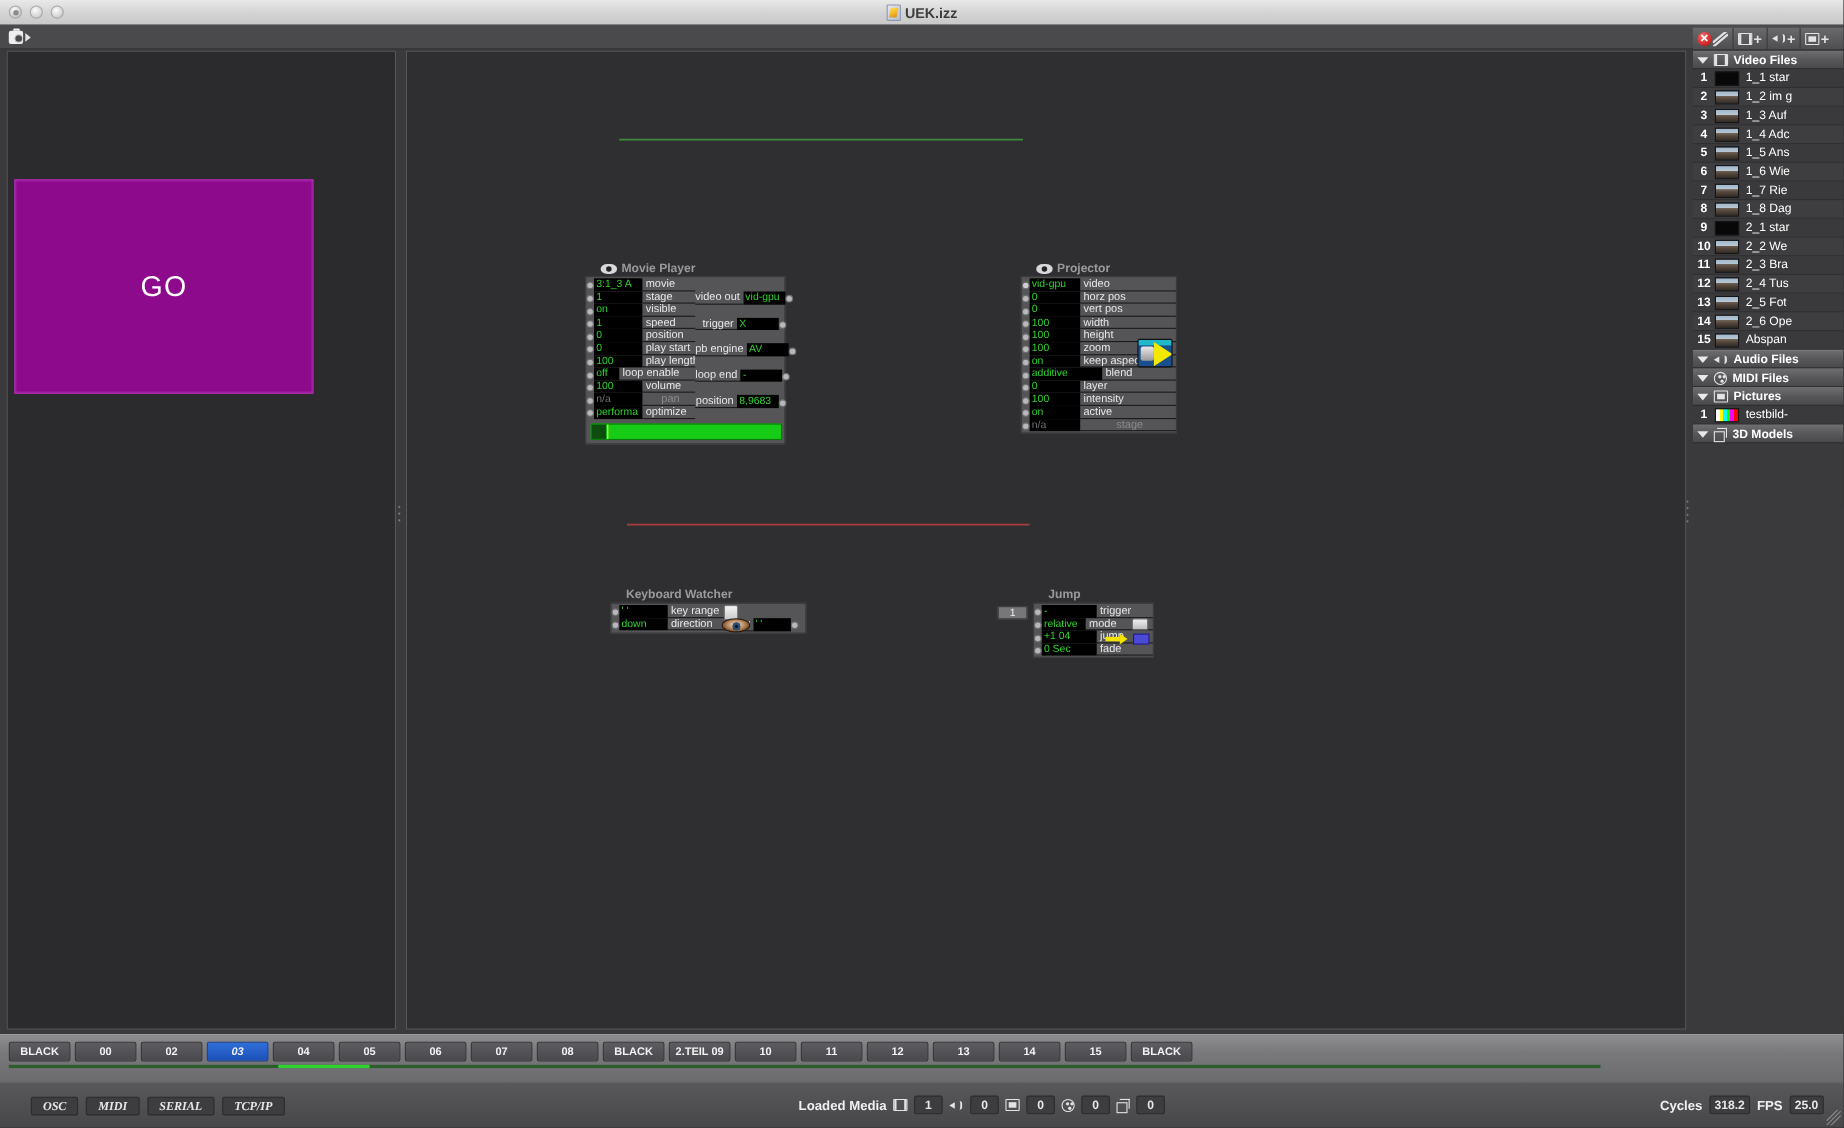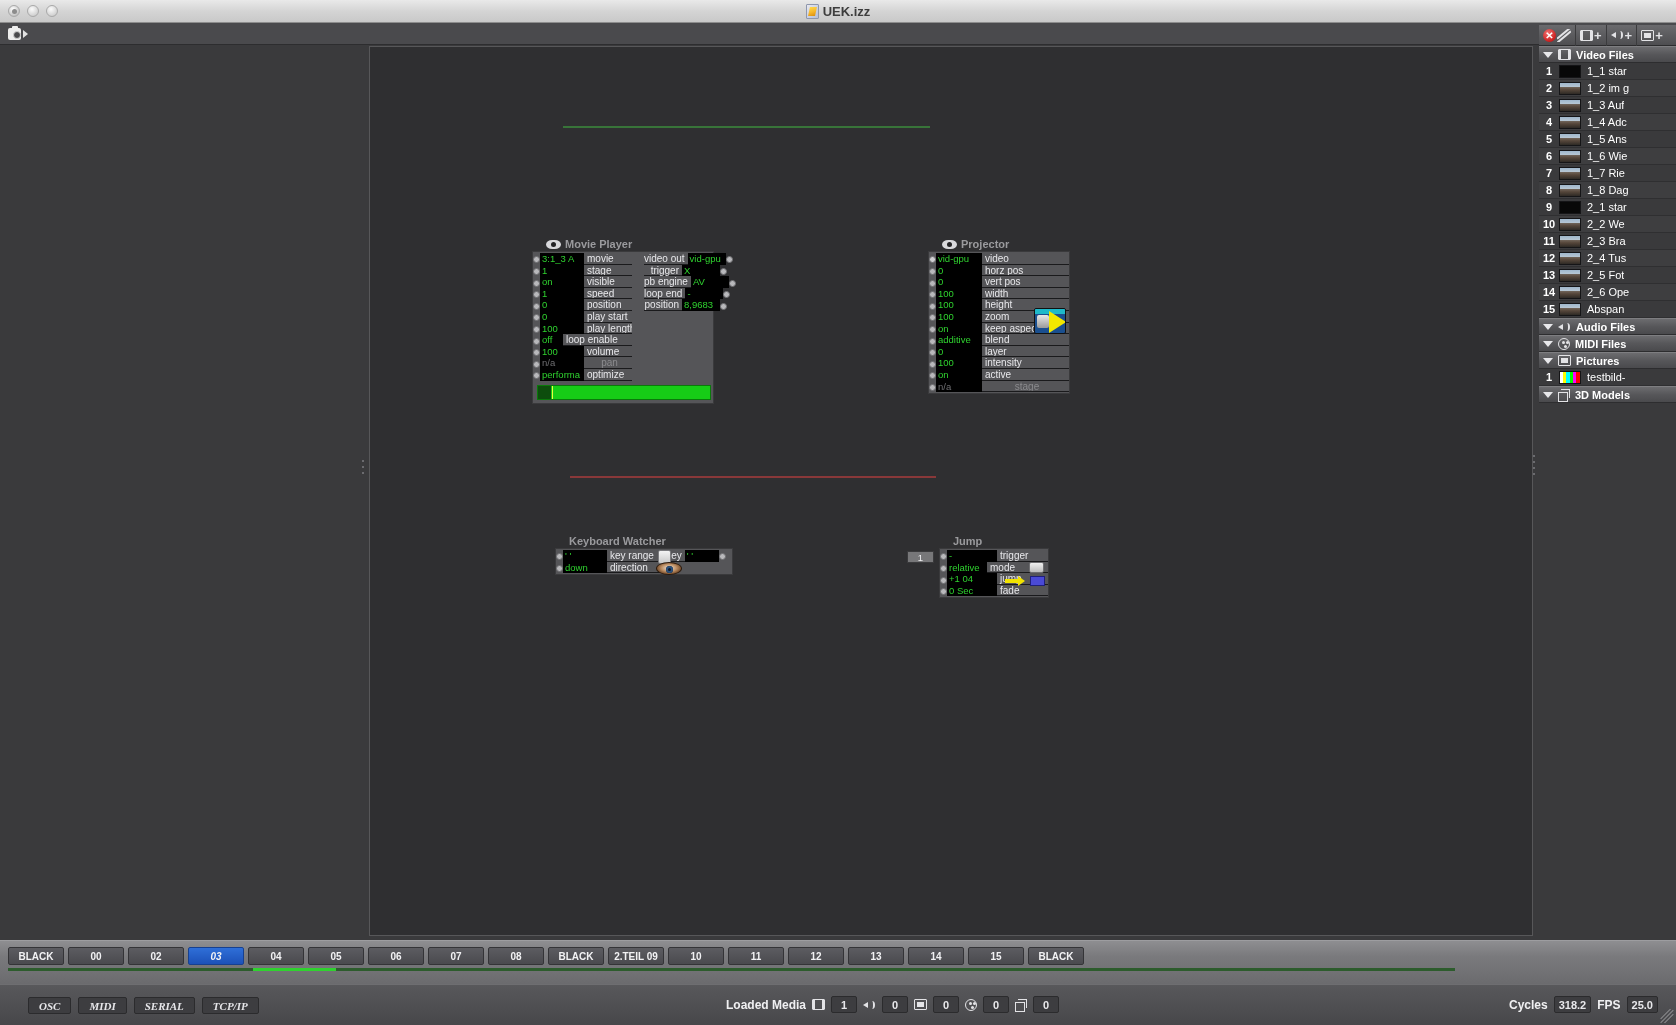--- a/index.html
+++ b/index.html
@@ -143,40 +143,40 @@
   }
   .pval.dim { color: #6f6f72; }
   .plabel {
     color: #e8e8eb; font-size: 10px; line-height: 11.6px;
     padding-left: 3px; border-bottom: 1px solid #1a1a1c;
     flex: 1 1 auto; white-space: nowrap; overflow: hidden;
   }
   .plabel.dim { color: #8b8b8e; text-align: center; }
 
   
-  .orow { display: flex; align-items: stretch; height: 11.6px; }
+  .orow { display: flex; align-items: stretch; height: 11.6px; margin-top: 12px; }
   .olabel {
     color: #e8e8eb; font-size: 10px; line-height: 11.6px; text-align: right;
     padding-right: 3px; border-bottom: 1px solid #1a1a1c; flex: 1 1 auto; white-space: nowrap;
   }
   .oval {
     background: #000; color: #2fd22f; font-size: 9.5px; line-height: 11.6px;
     padding-left: 2px; flex: 0 0 auto; white-space: nowrap; overflow: hidden;
   }
   .odot { width: 7px; height: 11.6px; position: relative; flex: 0 0 auto; }
   .odot::after {
     content: ""; position: absolute; right: 0px; top: 3.4px;
     width: 5px; height: 5px; border-radius: 50%;
     background: #b8b8bb; border: 1px solid #6d6d70;
   }
 
   
   #node-movieplayer { left: 162px; top: 190px; width: 182px; }
   #mp-body { width: 182px; }
-  .mp-grid { display: flex; gap: 12px; }
+  .mp-grid { display: flex; }
   .mp-left { width: 99px; }
   .mp-right { width: 83px; }
   #mp-progress {
     margin: 4px 2px 2px 4px; height: 15px; background: #16cc16;
     border: 1px solid #0a7a0a; position: relative;
   }
   #mp-progress .ph {
     position: absolute; left: 0; top: 0; bottom: 0; width: 13px; background: #0d4d0d;
   }
   #mp-progress .pneedle {
@@ -427,20 +427,25 @@
     </div>
   </div>
 
   <div id="toolstrip">
     <div id="camera-btn">
       <div class="cam-body"></div>
       <div class="cam-arrow"></div>
     </div>
   </div>
 
+  <div id="preview-panel">
+    <div id="preview-stage">
+      <span id="preview-go">GO</span>
+    </div>
+  </div>
   <div class="grip" style="left:360px; top:460px;">
     <i></i>
       <i></i>
       <i></i>
   </div>
   <div class="grip" style="left:1531px; top:455px;">
     <i></i>
       <i></i>
       <i></i>
       <i></i>
@@ -588,21 +593,21 @@
             <span class="pval" style="width:46px">100</span>
             <span class="plabel">zoom</span>
           </div>
         <div class="prow">
             <span class="pdot"></span>
             <span class="pval" style="width:46px">on</span>
             <span class="plabel">keep aspect</span>
           </div>
         <div class="prow">
             <span class="pdot"></span>
-            <span class="pval" style="width:46px">additive</span>
+            <span class="pval" style="width:66px">additive</span>
             <span class="plabel">blend</span>
           </div>
         <div class="prow">
             <span class="pdot"></span>
             <span class="pval" style="width:46px">0</span>
             <span class="plabel">layer</span>
           </div>
         <div class="prow">
             <span class="pdot"></span>
             <span class="pval" style="width:46px">100</span>

